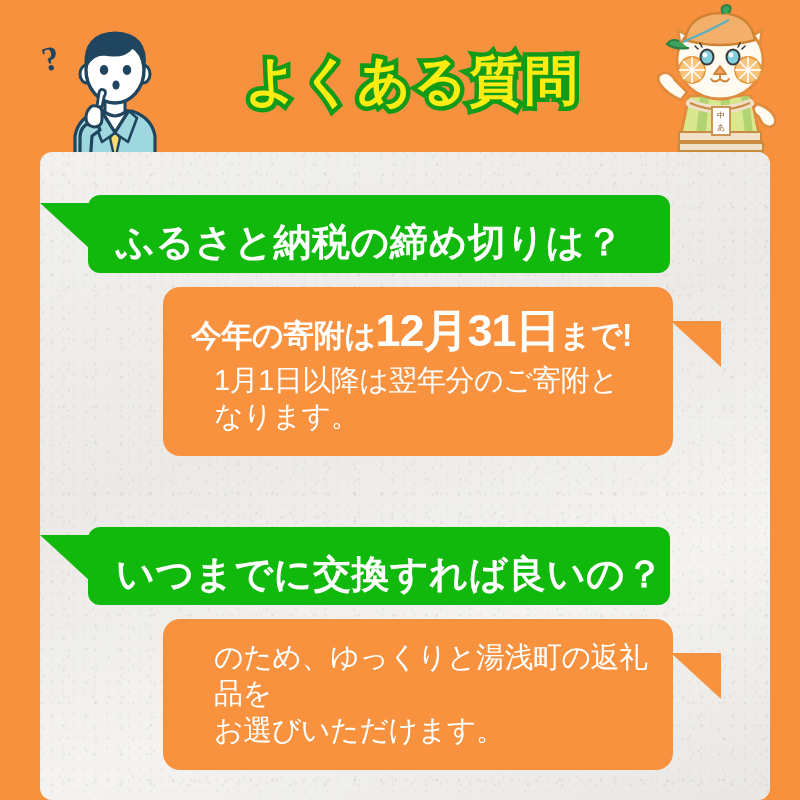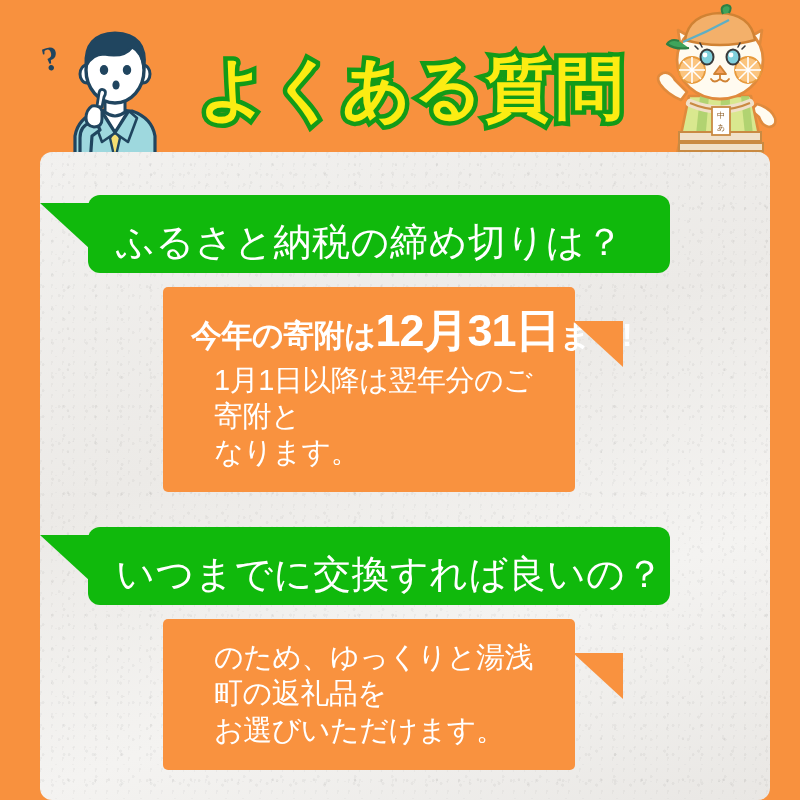--- a/index.html
+++ b/index.html
@@ -29,31 +29,30 @@
 
   .title {
     position: absolute;
     left: 182px;
     top: 26px;
     width: 460px;
     height: 108px;
     display: flex;
     align-items: center;
     justify-content: center;
-    font-size: 68px;
+    font-size: 53px;
     font-weight: bold;
     letter-spacing: 2px;
     color: #FCEC12;
     -webkit-text-stroke: 9px #129B18;
     paint-order: stroke fill;
     text-shadow:
       0 0 0 #129B18;
     white-space: nowrap;
     line-height: 1;
-    margin-top: 8px;
   }
 
   
   .man {
     position: absolute;
     left: 40px;
     top: 14px;
     width: 150px;
     height: 150px;
   }
@@ -109,43 +108,43 @@
     background: #10B90C;
     border-radius: 12px;
     display: flex;
     align-items: center;
     padding-left: 28px;
     box-sizing: border-box;
   }
   .question-text {
     color: #ffffff;
     font-size: 38px;
-    font-weight: normal;
+    font-weight: bold;
     letter-spacing: 0.5px;
     white-space: nowrap;
     line-height: 1;
     margin-top: 16px;
   }
   .q-tail {
     position: absolute;
     left: -48px;
     top: 8px;
     width: 0;
     height: 0;
     border-style: solid;
     border-width: 0 50px 46px 0;
     border-color: transparent #10B90C transparent transparent;
   }
 
   .answer {
     position: absolute;
     left: 75px;
-    width: 412px;
+    width: 510px;
     background: #F9923F;
-    border-radius: 5px;
+    border-radius: 17px;
     box-sizing: border-box;
     padding: 20px 24px 22px 28px;
   }
   .a-tail {
     position: absolute;
     right: -48px;
     top: 34px;
     width: 0;
     height: 0;
     border-style: solid;

